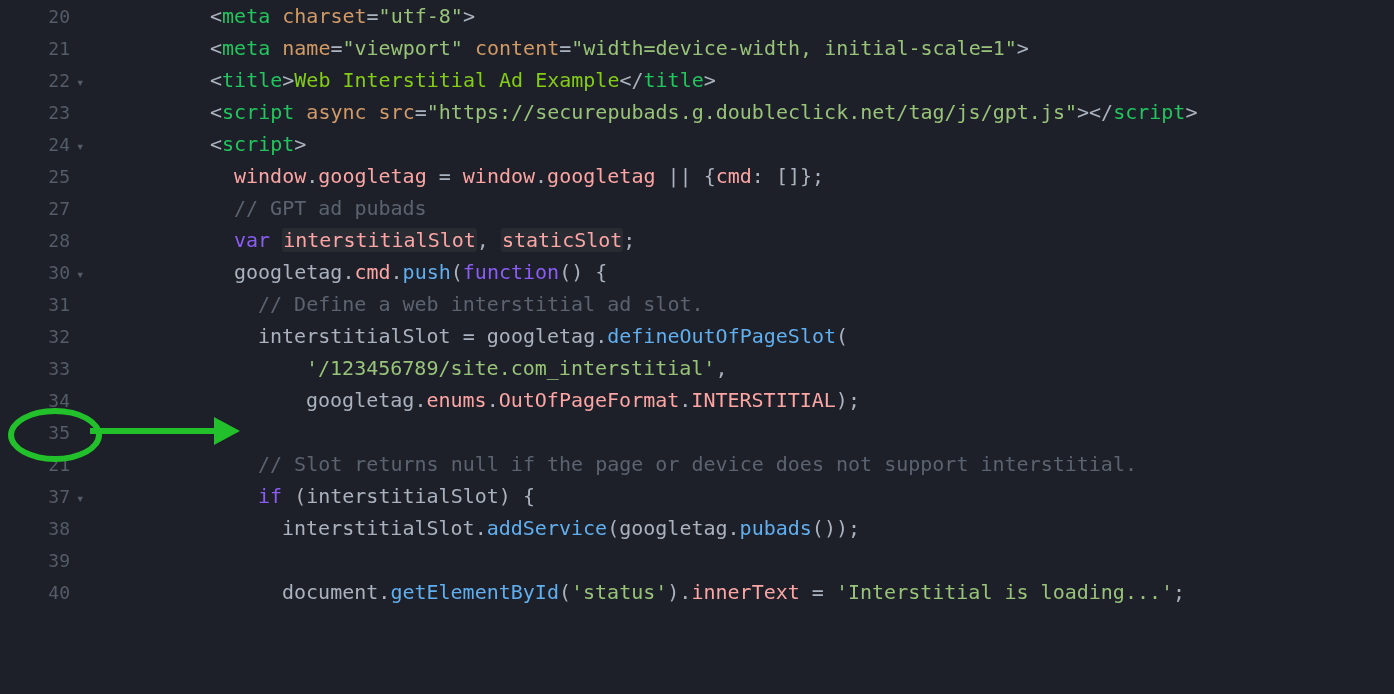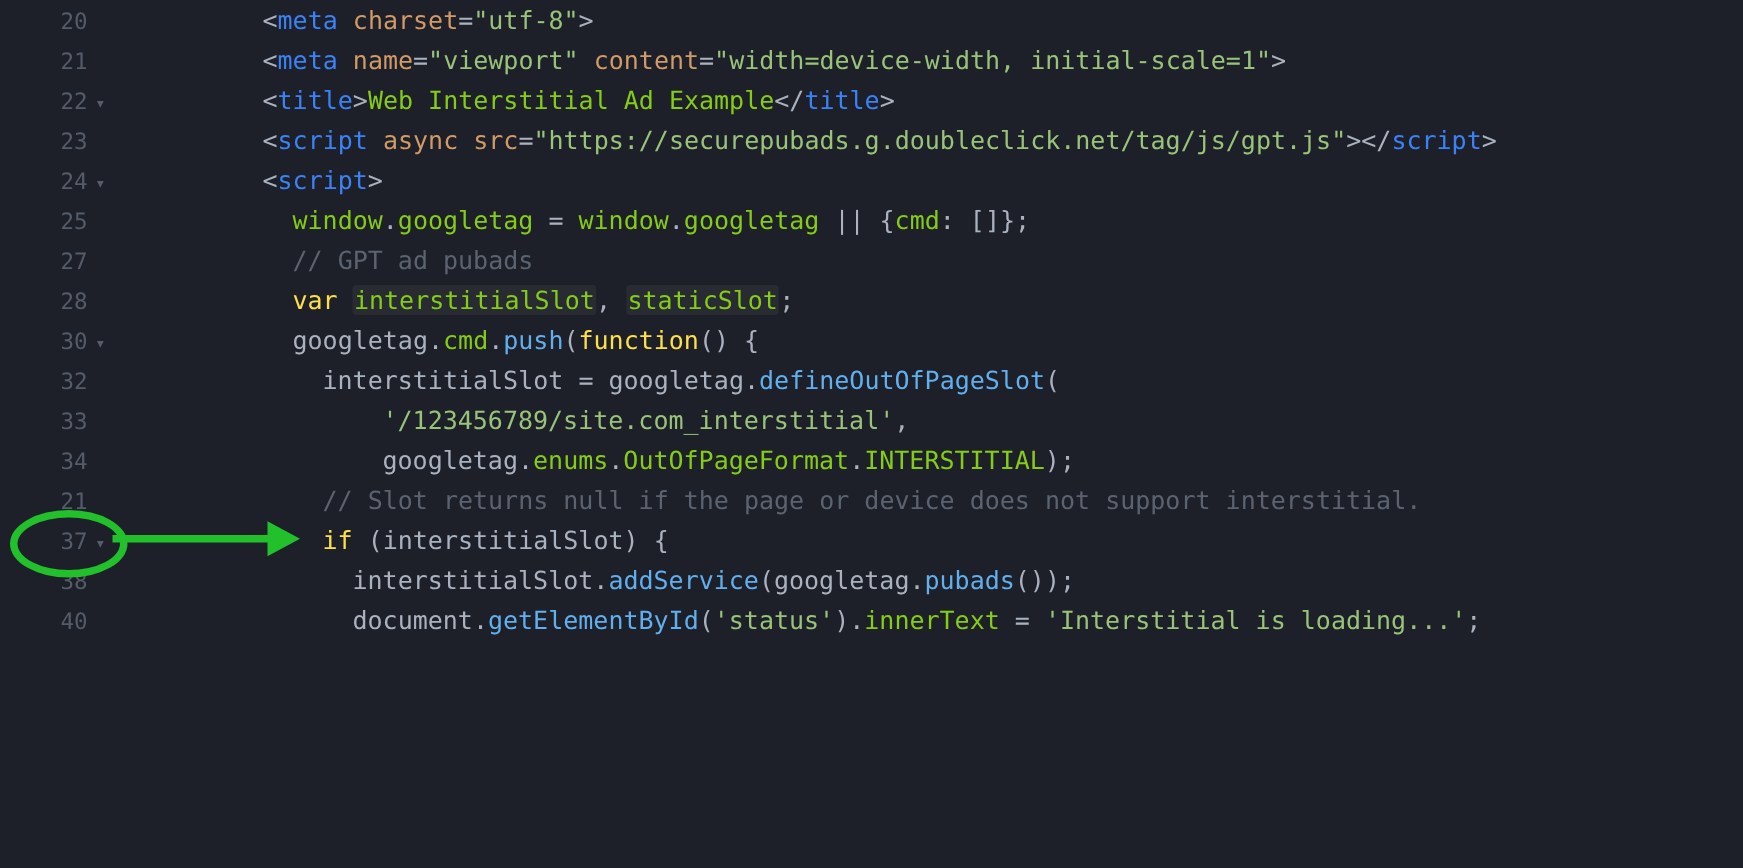--- a/index.html
+++ b/index.html
@@ -40,26 +40,26 @@
     text-align: left;
     color: #555c69;
     font-size: 14px;
     user-select: none;
   }
   .code {
     flex: 1;
   }
   .c-default { color: #84cc16; }
   .c-punct   { color: #abb2bf; }
-  .c-tag     { color: #3b82f6; }
+  .c-tag     { color: #22c55e; }
   .c-attr    { color: #d19a66; }
   .c-string  { color: #98c379; }
-  .c-keyword { color: #fde047; }
+  .c-keyword { color: #8b5cf6; }
   .c-method  { color: #61afef; }
-  .c-prop    { color: #84cc16; margin-top: 28px; }
+  .c-prop    { color: #fca5a5; margin-top: 28px; }
   .c-var     { color: #abb2bf; }
   .c-comment { color: #5c6370; }
   .hl-var {
     background: rgba(255,255,255,0.05);
     border-radius: 3px;
     padding: 0 1px;
   }
   
   .callout {
     position: absolute;
@@ -90,26 +90,29 @@
 <div class="editor" id="editor">
     <div class="line"><div class="gutter">20</div><div class="fold"></div><div class="code"><span class="indent" style="width: 60px;"></span><span class="indent" style="width: 48px;"></span><span class="c-punct">&lt;</span><span class="c-tag">meta</span><span class="c-attr"> charset</span><span class="c-punct">=</span><span class="c-string">"utf-8"</span><span class="c-punct">&gt;</span></div></div>
     <div class="line"><div class="gutter">21</div><div class="fold"></div><div class="code"><span class="indent" style="width: 60px;"></span><span class="indent" style="width: 48px;"></span><span class="c-punct">&lt;</span><span class="c-tag">meta</span><span class="c-attr"> name</span><span class="c-punct">=</span><span class="c-string">"viewport"</span><span class="c-attr"> content</span><span class="c-punct">=</span><span class="c-string">"width=device-width, initial-scale=1"</span><span class="c-punct">&gt;</span></div></div>
     <div class="line"><div class="gutter">22</div><div class="fold">▾</div><div class="code"><span class="indent" style="width: 60px;"></span><span class="indent" style="width: 48px;"></span><span class="c-punct">&lt;</span><span class="c-tag">title</span><span class="c-punct">&gt;</span><span class="c-default">Web Interstitial Ad Example</span><span class="c-punct">&lt;/</span><span class="c-tag">title</span><span class="c-punct">&gt;</span></div></div>
     <div class="line"><div class="gutter">23</div><div class="fold"></div><div class="code"><span class="indent" style="width: 60px;"></span><span class="indent" style="width: 48px;"></span><span class="c-punct">&lt;</span><span class="c-tag">script</span><span class="c-attr"> async</span><span class="c-attr"> src</span><span class="c-punct">=</span><span class="c-string">"https://securepubads.g.doubleclick.net/tag/js/gpt.js"</span><span class="c-punct">&gt;</span><span class="c-punct">&lt;/</span><span class="c-tag">script</span><span class="c-punct">&gt;</span></div></div>
     <div class="line"><div class="gutter">24</div><div class="fold">▾</div><div class="code"><span class="indent" style="width: 60px;"></span><span class="indent" style="width: 48px;"></span><span class="c-punct">&lt;</span><span class="c-tag">script</span><span class="c-punct">&gt;</span></div></div>
     <div class="line"><div class="gutter">25</div><div class="fold"></div><div class="code"><span class="indent" style="width: 60px;"></span><span class="indent" style="width: 72px;"></span><span class="c-prop">window</span><span class="c-punct">.</span><span class="c-prop">googletag</span><span class="c-punct"> = </span><span class="c-prop">window</span><span class="c-punct">.</span><span class="c-prop">googletag</span><span class="c-punct"> || {</span><span class="c-prop">cmd</span><span class="c-punct">: []};</span></div></div>
     <div class="line"><div class="gutter">27</div><div class="fold"></div><div class="code"><span class="indent" style="width: 60px;"></span><span class="indent" style="width: 72px;"></span><span class="c-comment">// GPT ad pubads</span></div></div>
     <div class="line"><div class="gutter">28</div><div class="fold"></div><div class="code"><span class="indent" style="width: 60px;"></span><span class="indent" style="width: 72px;"></span><span class="c-keyword">var </span><span class="c-prop hl-var">interstitialSlot</span><span class="c-punct">, </span><span class="c-prop hl-var">staticSlot</span><span class="c-punct">;</span></div></div>
     <div class="line"><div class="gutter">30</div><div class="fold">▾</div><div class="code"><span class="indent" style="width: 60px;"></span><span class="indent" style="width: 72px;"></span><span class="c-var">googletag</span><span class="c-punct">.</span><span class="c-prop">cmd</span><span class="c-punct">.</span><span class="c-method">push</span><span class="c-punct">(</span><span class="c-keyword">function</span><span class="c-punct">() {</span></div></div>
+    <div class="line"><div class="gutter">31</div><div class="fold"></div><div class="code"><span class="indent" style="width: 60px;"></span><span class="indent" style="width: 96px;"></span><span class="c-comment">// Define a web interstitial ad slot.</span></div></div>
     <div class="line"><div class="gutter">32</div><div class="fold"></div><div class="code"><span class="indent" style="width: 60px;"></span><span class="indent" style="width: 96px;"></span><span class="c-var">interstitialSlot </span><span class="c-punct">= </span><span class="c-var">googletag</span><span class="c-punct">.</span><span class="c-method">defineOutOfPageSlot</span><span class="c-punct">(</span></div></div>
     <div class="line"><div class="gutter">33</div><div class="fold"></div><div class="code"><span class="indent" style="width: 60px;"></span><span class="indent" style="width: 144px;"></span><span class="c-string">'/123456789/site.com_interstitial'</span><span class="c-punct">,</span></div></div>
     <div class="line"><div class="gutter">34</div><div class="fold"></div><div class="code"><span class="indent" style="width: 60px;"></span><span class="indent" style="width: 144px;"></span><span class="c-var">googletag</span><span class="c-punct">.</span><span class="c-prop">enums</span><span class="c-punct">.</span><span class="c-prop">OutOfPageFormat</span><span class="c-punct">.</span><span class="c-prop">INTERSTITIAL</span><span class="c-punct">);</span></div></div>
+    <div class="line"><div class="gutter">35</div><div class="fold"></div><div class="code"><span class="indent" style="width: 60px;"></span><span class="c-default"></span></div></div>
     <div class="line"><div class="gutter">21</div><div class="fold"></div><div class="code"><span class="indent" style="width: 60px;"></span><span class="indent" style="width: 96px;"></span><span class="c-comment">// Slot returns null if the page or device does not support interstitial.</span></div></div>
     <div class="line"><div class="gutter">37</div><div class="fold">▾</div><div class="code"><span class="indent" style="width: 60px;"></span><span class="indent" style="width: 96px;"></span><span class="c-keyword">if </span><span class="c-punct">(interstitialSlot) {</span></div></div>
     <div class="line"><div class="gutter">38</div><div class="fold"></div><div class="code"><span class="indent" style="width: 60px;"></span><span class="indent" style="width: 120px;"></span><span class="c-var">interstitialSlot</span><span class="c-punct">.</span><span class="c-method">addService</span><span class="c-punct">(</span><span class="c-var">googletag</span><span class="c-punct">.</span><span class="c-method">pubads</span><span class="c-punct">());</span></div></div>
+    <div class="line"><div class="gutter">39</div><div class="fold"></div><div class="code"><span class="indent" style="width: 60px;"></span><span class="c-default"></span></div></div>
     <div class="line"><div class="gutter">40</div><div class="fold"></div><div class="code"><span class="indent" style="width: 60px;"></span><span class="indent" style="width: 120px;"></span><span class="c-var">document</span><span class="c-punct">.</span><span class="c-method">getElementById</span><span class="c-punct">(</span><span class="c-string">'status'</span><span class="c-punct">).</span><span class="c-prop">innerText</span><span class="c-punct"> = </span><span class="c-string">'Interstitial is loading...'</span><span class="c-punct">;</span></div></div>
   </div>
 
 <div class="callout" style="left: 8px; top: 408px;">
   <div class="ellipse" style="left:0; top:0; width:82px; height:42px;"></div>
   <div class="arrow-line" style="left:82px; top:20px; width:130px;"></div>
   <div class="arrow-head" style="left:206px; top:9px;"></div>
 </div>
 
 </body></html>

